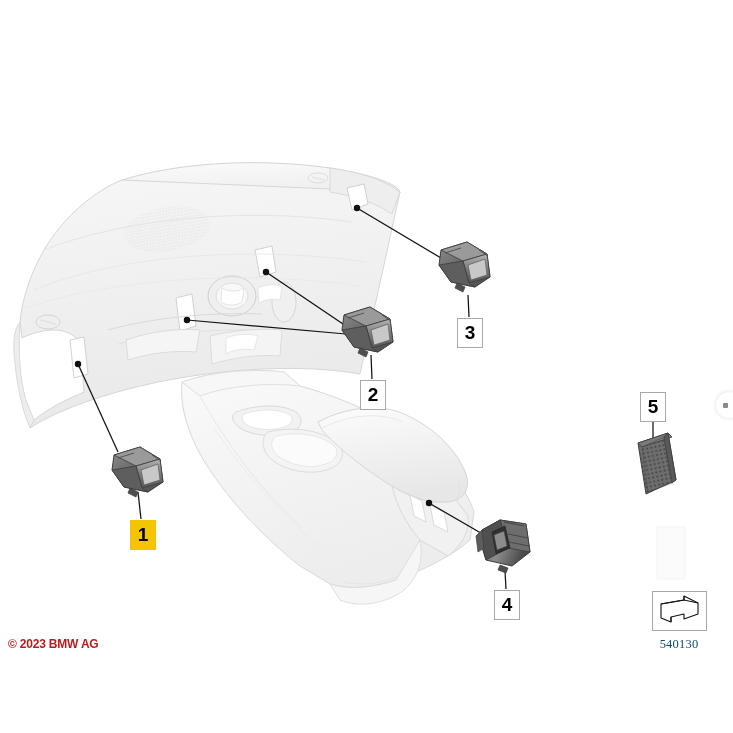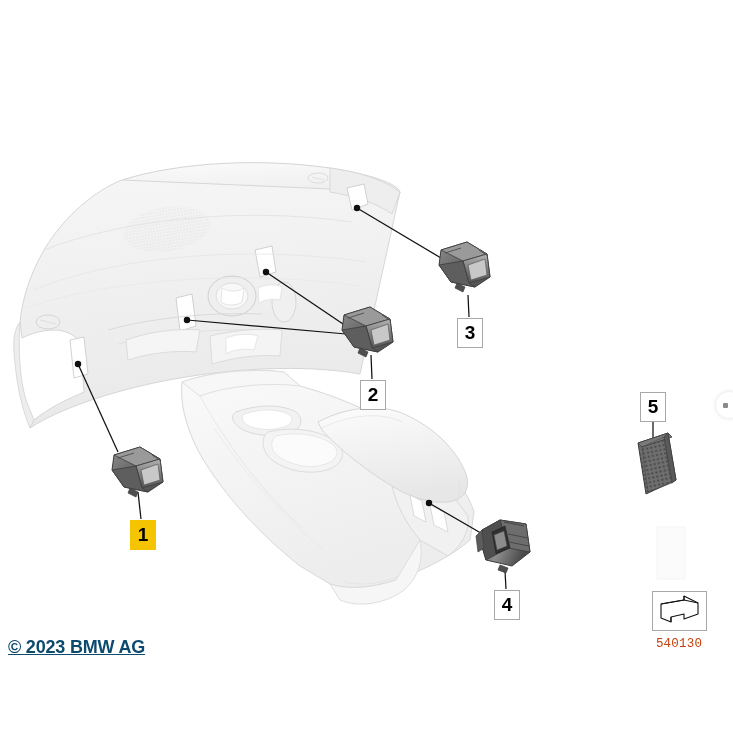--- a/index.html
+++ b/index.html
@@ -47,36 +47,35 @@
     background: #F5C400;
     border: 1px solid #F5C400;
   }
 
   
   #copyright {
     position: absolute;
     left: 8px;
     top: 637px;
     font-family: "Liberation Sans", sans-serif;
-    font-size: 18px;
+    font-size: 12px;
     font-weight: bold;
-    color: #0c4a6e;
+    color: #b91c1c;
     letter-spacing: -0.2px;
     white-space: nowrap;
     z-index: 40;
-    text-decoration: underline;
   }
   #drawing-number {
     position: absolute;
     left: 679px;
     top: 637px;
     transform: translateX(-50%);
-    font-family: Liberation Mono, monospace;
+    font-family: Liberation Serif, serif;
     font-size: 12.5px;
-    color: #c2410c;
+    color: #0c4a6e;
     letter-spacing: 0.2px;
     white-space: nowrap;
     z-index: 40;
   }
 
   
   #view-marker {
     position: absolute;
     left: 652px;
     top: 591px;

